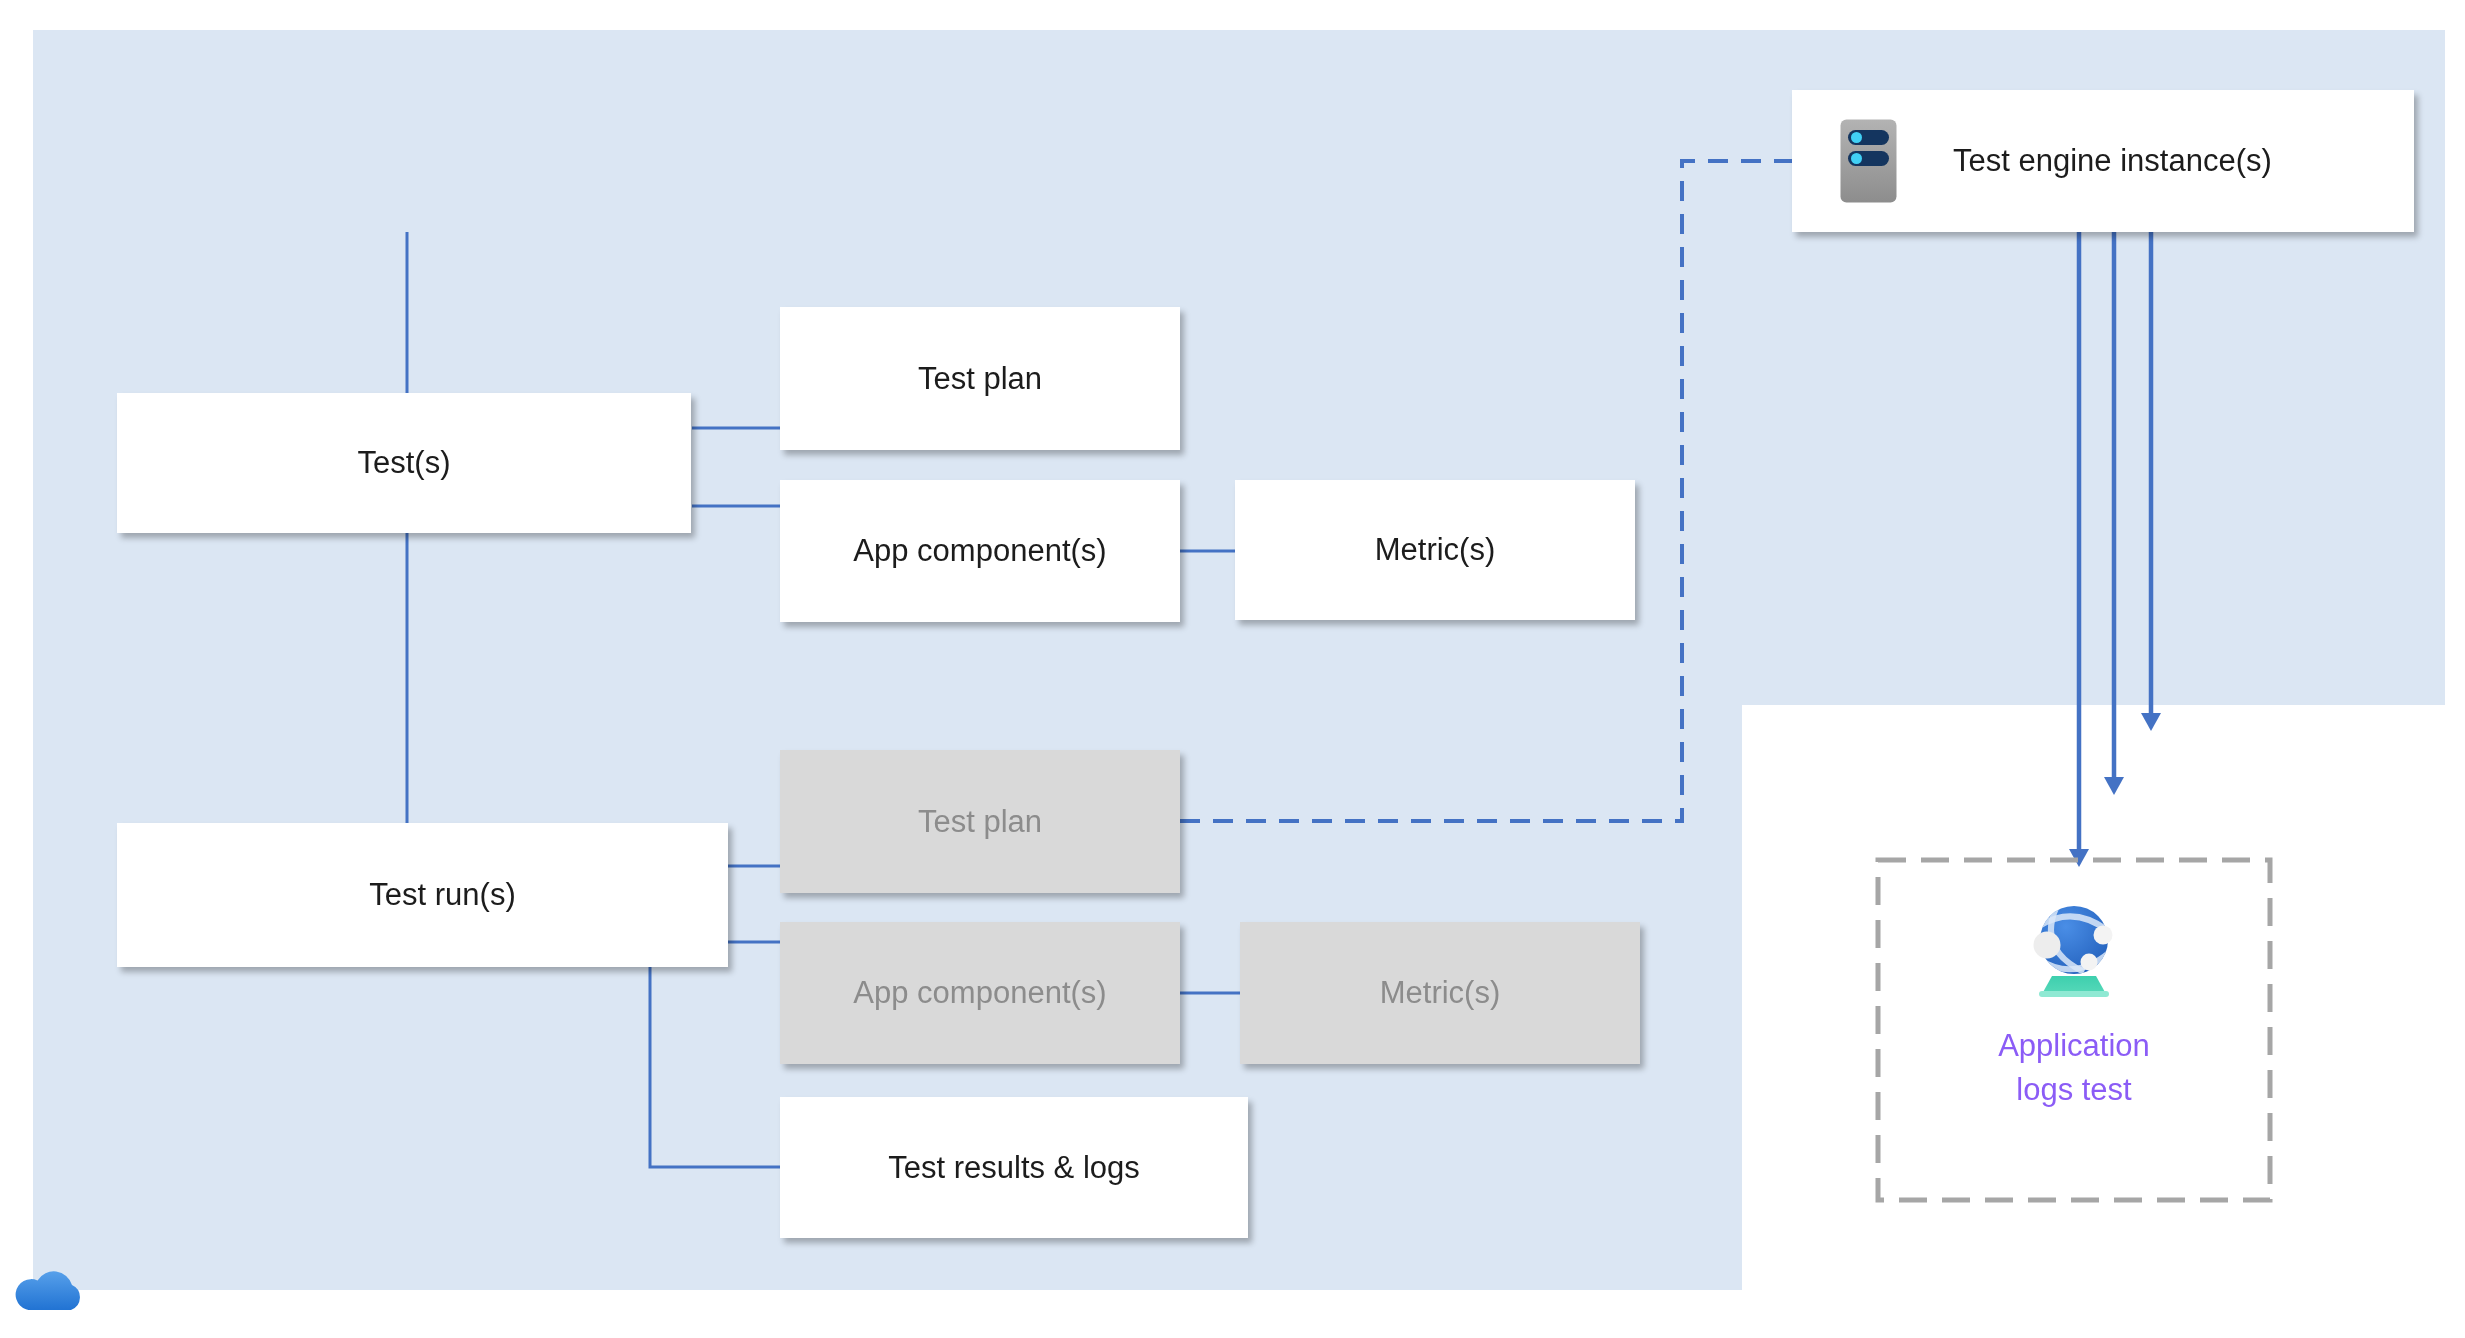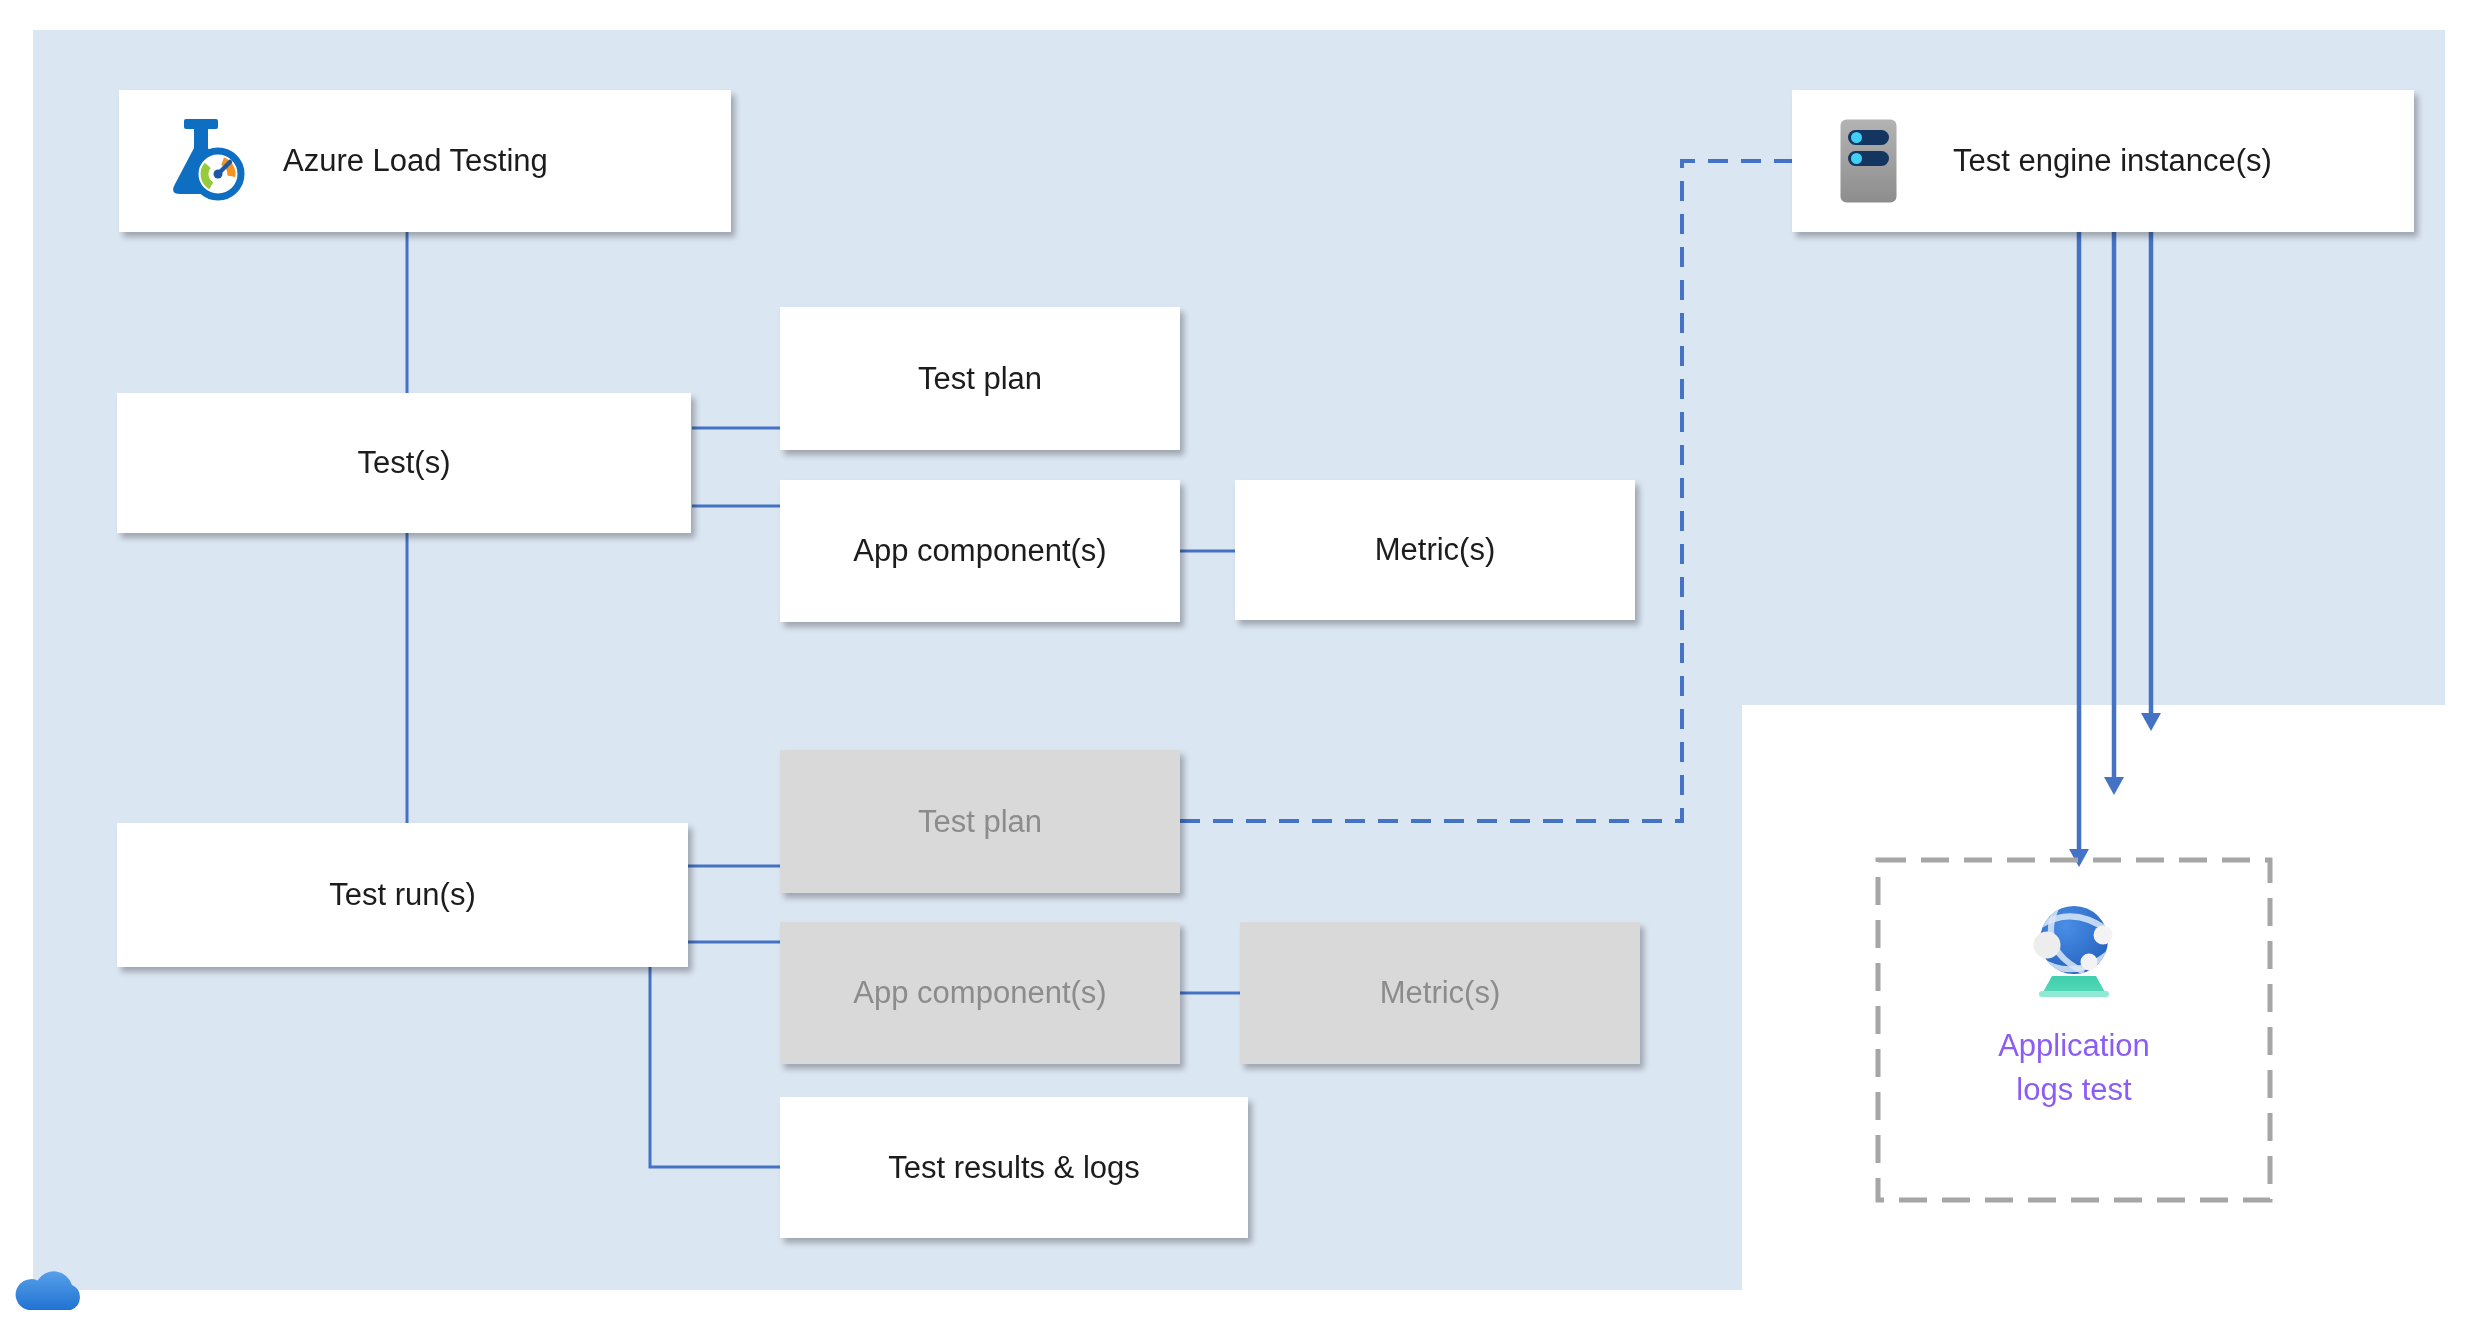--- a/index.html
+++ b/index.html
@@ -58,35 +58,20 @@
     <line x1="2079" y1="232" x2="2079" y2="849" stroke="#4472c4" stroke-width="4.5"></line>
     <polygon points="2079,867 2069,849 2089,849" fill="#4472c4"></polygon>
     <line x1="2114" y1="232" x2="2114" y2="777" stroke="#4472c4" stroke-width="4.5"></line>
     <polygon points="2114,795 2104,777 2124,777" fill="#4472c4"></polygon>
     <line x1="2151" y1="232" x2="2151" y2="713" stroke="#4472c4" stroke-width="4.5"></line>
     <polygon points="2151,731 2141,713 2161,713" fill="#4472c4"></polygon>
 
     <rect x="1878" y="860" width="392" height="340" fill="none" stroke="#a6a6a6" stroke-width="5" stroke-dasharray="28 15"></rect>
   </svg>
 
-  <div class="box iconrow" style="left:119px;top:90px;width:576px;height:142px;padding-left:36px;gap:34px;">
-    <span class="iconcell">
-      <svg width="94" height="88" viewBox="0 0 94 88">
-        <rect x="29" y="2" width="34" height="10" rx="2" fill="#0d6ec2"></rect>
-        <rect x="39" y="9" width="14" height="26" fill="#0d6ec2"></rect>
-        <path d="M39,31 L19.5,68 Q15,77 25,77 L67,77 Q77,77 72.5,68 L53,31 Z" fill="#0d6ec2"></path>
-        <circle cx="63" cy="57" r="23" fill="#ffffff" stroke="#0d6ec2" stroke-width="7"></circle>
-        <path d="M52.7,48.3 A13.5,13.5 0 0 0 56.3,68.7" fill="none" stroke="#97ca3d" stroke-width="8"></path>
-        <path d="M67.6,44.3 A13.5,13.5 0 0 1 76.3,59.3" fill="none" stroke="#f6921e" stroke-width="8"></path>
-        <line x1="63" y1="57" x2="75" y2="45" stroke="#1c59a5" stroke-width="4.5" stroke-linecap="round"></line>
-        <circle cx="63" cy="57" r="4.5" fill="#1c59a5"></circle>
-      </svg>
-    </span>
-    <span>Azure Load Testing</span>
-  </div>
 
   <div class="box iconrow" style="left:1792px;top:90px;width:574px;height:142px;padding-left:48px;gap:56px;">
     <span class="iconcell">
       <svg width="57" height="84" viewBox="0 0 57 84">
         <defs>
           <linearGradient id="gserv" x1="0" y1="0" x2="0" y2="1">
             <stop offset="0" stop-color="#b3b3b3"></stop>
               <stop offset="1" stop-color="#8d8d8d"></stop>
           </linearGradient>
         </defs>
@@ -109,21 +94,21 @@
   </div>
 
   <div class="box" style="left:780px;top:480px;width:400px;height:142px;">
     <span>App component(s)</span>
   </div>
 
   <div class="box" style="left:1235px;top:480px;width:400px;height:140px;">
     <span>Metric(s)</span>
   </div>
 
-  <div class="box" style="left:117px;top:823px;width:571px;height:144px;">
+  <div class="box" style="left:117px;top:823px;width:571px;height:144px;padding-left:40px;">
     <span>Test run(s)</span>
   </div>
 
   <div class="box gray" style="left:780px;top:750px;width:400px;height:143px;">
     <span>Test plan</span>
   </div>
 
   <div class="box gray" style="left:780px;top:922px;width:400px;height:142px;">
     <span>App component(s)</span>
   </div>

